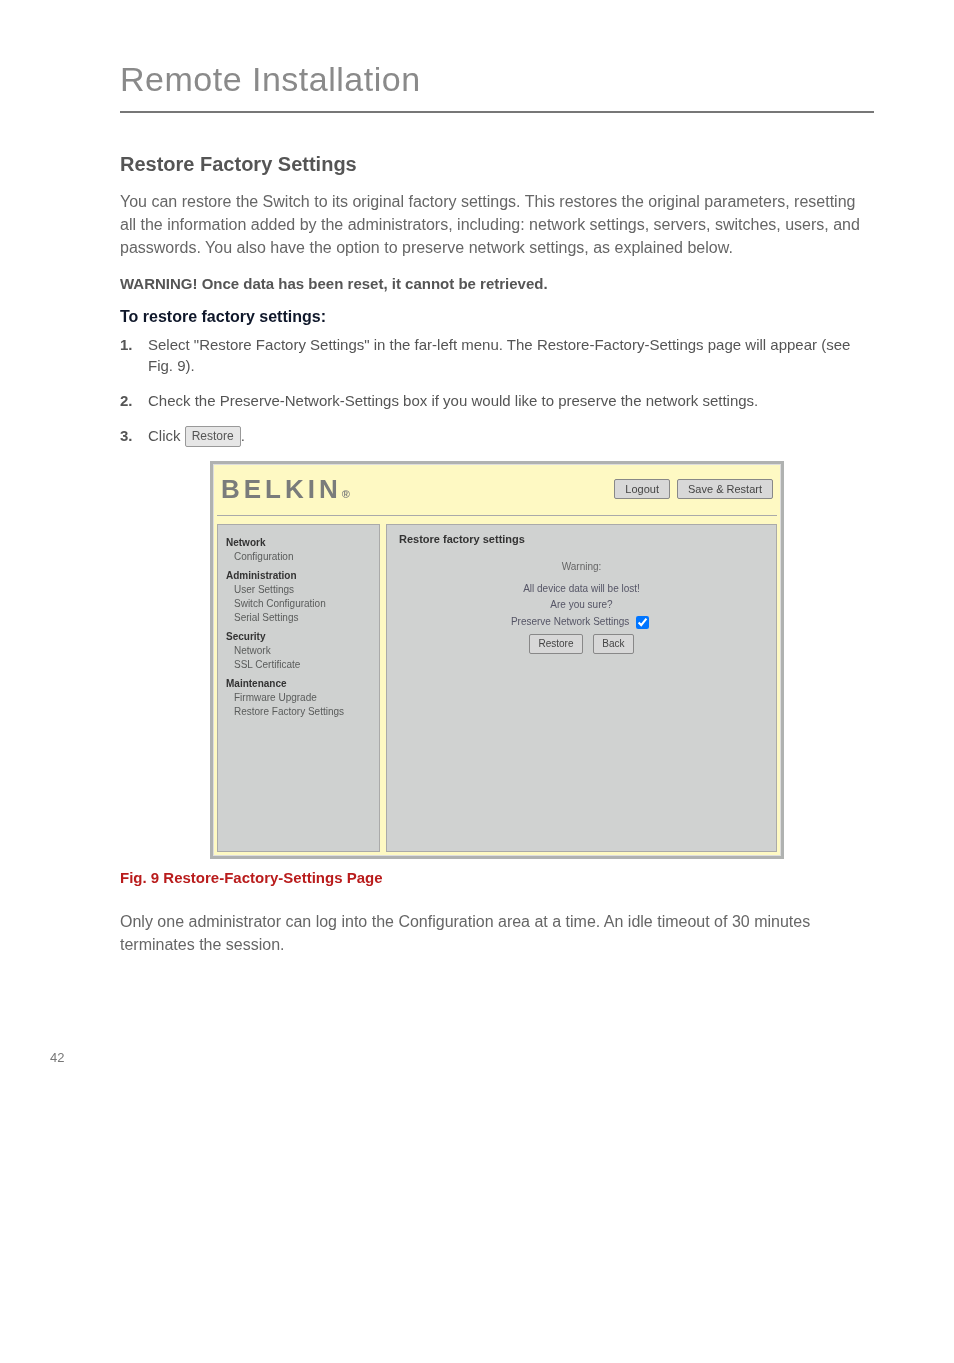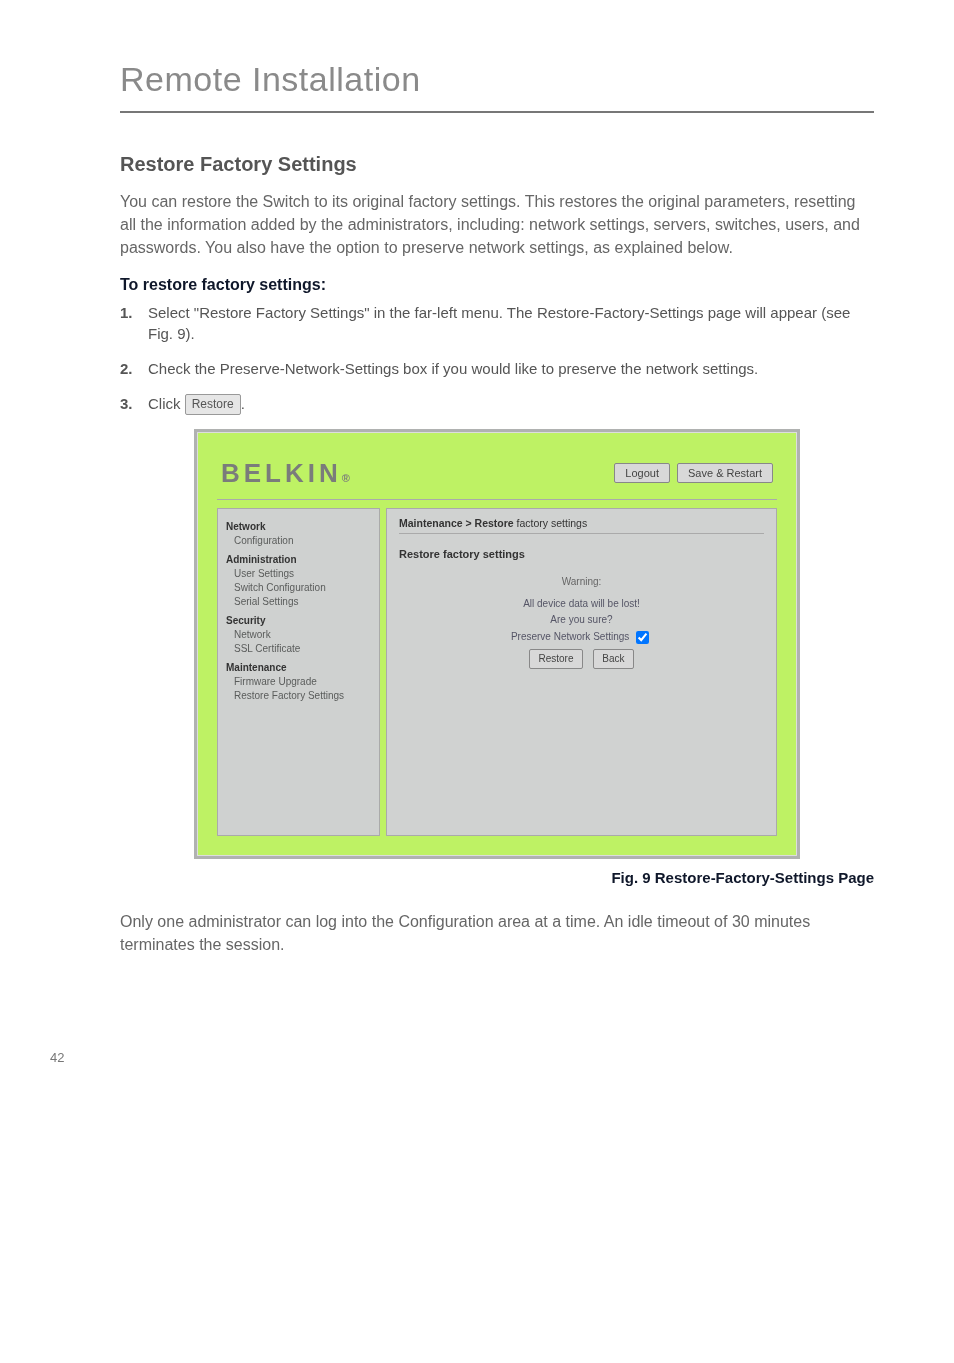--- a/index.html
+++ b/index.html
@@ -75,24 +75,24 @@
     color: #555;
     vertical-align: middle;
   }
   .figure-wrap {
     display: flex;
     justify-content: center;
     margin: 6px 0 8px 0;
   }
   .app-frame {
     width: 560px;
-    background: #bef264;
+    background: #fef9c3;
     border: 3px solid #b0b2b1;
     box-shadow: inset 0 0 0 1px #ddd;
-    padding: 20px;
+    padding: 4px;
     font-size: 11px;
   }
   .app-topbar {
     display: flex;
     justify-content: space-between;
     align-items: center;
     padding: 6px 4px 10px 4px;
     border-bottom: 1px solid #aaa;
   }
   .brand {
@@ -171,24 +171,24 @@
     display: inline-block;
     background: #d8d8d8;
     border: 1px solid #888;
     border-radius: 2px;
     padding: 1px 8px;
     font-size: 10px;
     color: #444;
     margin: 0 4px;
   }
   .caption {
-    text-align: right;
+    text-align: left;
     font-weight: bold;
     font-size: 15px;
-    color: #0f172a;
+    color: #b91c1c;
     margin: 10px 0 24px 0;
   }
   .page-num {
     position: absolute;
     left: 50px;
     font-size: 13px;
     color: #777;
   }
   .footer {
     height: 40px;
@@ -199,20 +199,21 @@
 </style>
 </head>
 <body>
 
 <div class="page">
 
   <div class="header-title">Remote Installation</div>
 
   <h2>Restore Factory Settings</h2>
   <p class="body-text">You can restore the Switch to its original factory settings. This restores the original parameters, resetting all the information added by the administrators, including: network settings, servers, switches, users, and passwords. You also have the option to preserve network settings, as explained below.</p>
+  <p class="warning">WARNING! Once data has been reset, it cannot be retrieved.</p>
   <p class="subhead">To restore factory settings:</p>
 
   <ol class="steps">
     <li>
       <span class="step-num">1.</span>
       <span class="step-body">Select "Restore Factory Settings" in the far-left menu. The Restore-Factory-Settings page will appear (see Fig. 9).</span>
     </li>
     <li>
       <span class="step-num">2.</span>
       <span class="step-body">Check the Preserve-Network-Settings box if you would like to preserve the network settings.</span>
@@ -243,23 +244,20 @@
           <div class="item">Switch Configuration</div>
           <div class="item">Serial Settings</div>
           <div class="group-title">Security</div>
           <div class="item">Network</div>
           <div class="item">SSL Certificate</div>
           <div class="group-title">Maintenance</div>
           <div class="item">Firmware Upgrade</div>
           <div class="item">Restore Factory Settings</div>
         </div>
         <div class="main">
-          <div class="breadcrumb">
-            <span>Maintenance &gt; Restore</span><span style="font-weight:normal"> factory settings</span>
-          </div>
           <div class="panel-title">Restore factory settings</div>
           <div class="center">
             <div class="warn-label">Warning:</div>
             <div style="height:6px"></div>
             <div class="msg">All device data will be lost!</div>
             <div class="msg">Are you sure?</div>
             <div>
               <label>Preserve Network Settings</label>
               <input type="checkbox" checked="" style="vertical-align: middle;">
             </div>

